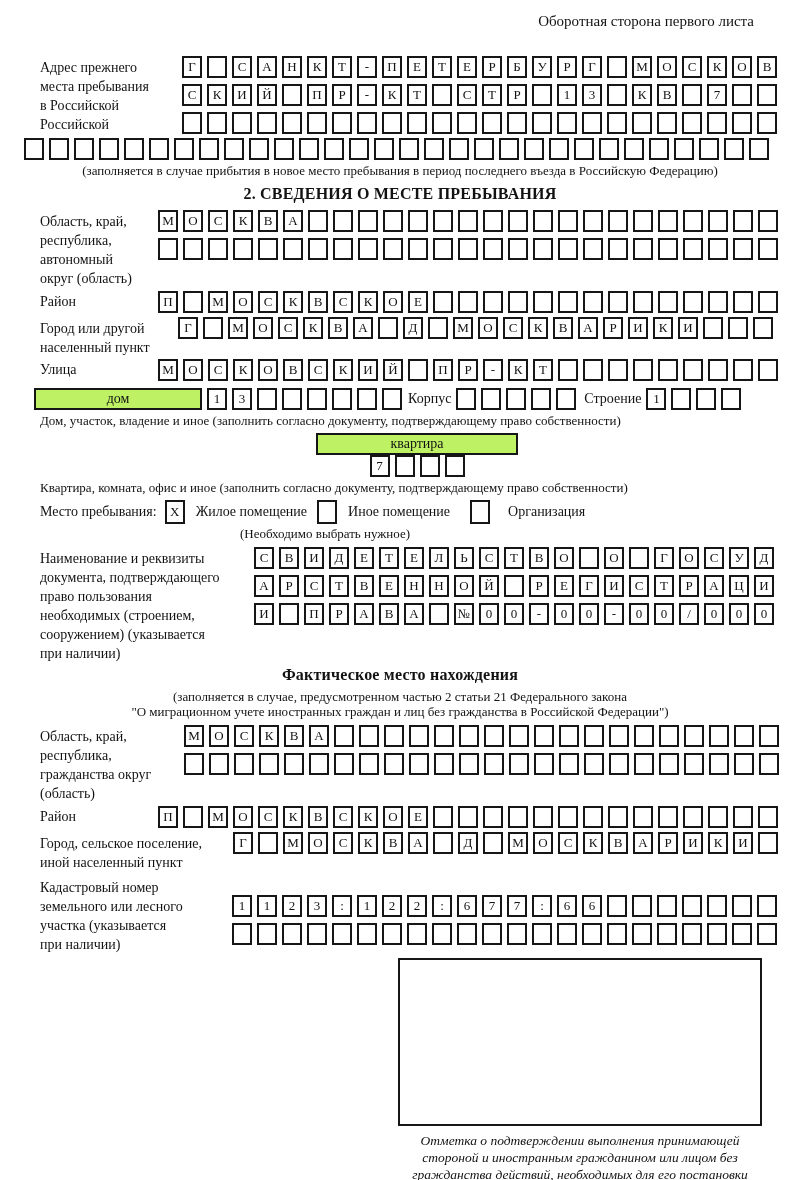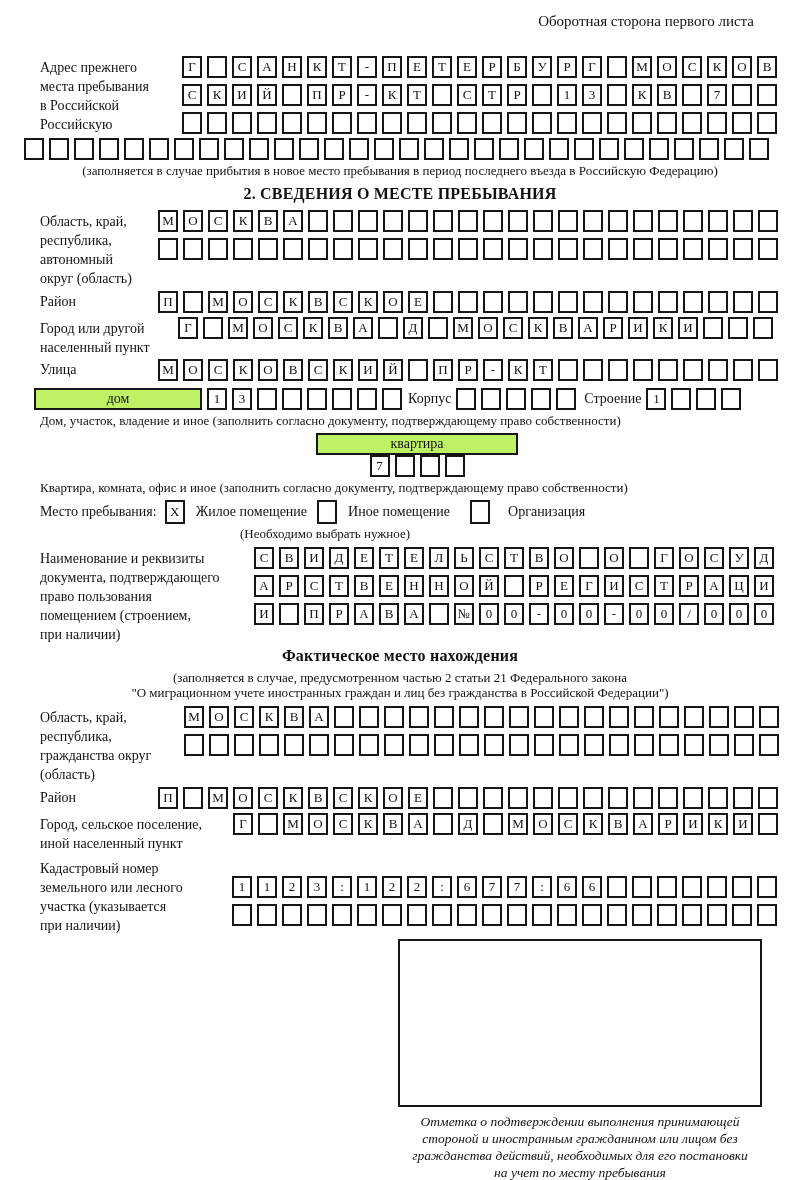--- a/index.html
+++ b/index.html
@@ -78,21 +78,21 @@
 
 <div class="page">
 
   <div class="backside">Оборотная сторона первого листа</div>
 
   <div class="field mt4" style="margin-top:26px;">
     <div class="label w142">
         <div class="line">Адрес прежнего</div>
         <div class="line">места пребывания</div>
         <div class="line">в Российской</div>
-        <div class="line">Российскую</div>
+        <div class="line">Российской</div>
       </div>
     <div class="rows">
       <div class="cellrow">
           <span class="cell">Г</span>
           <span class="cell"></span>
           <span class="cell">С</span>
           <span class="cell">А</span>
           <span class="cell">Н</span>
           <span class="cell">К</span>
           <span class="cell">Т</span>
@@ -416,21 +416,22 @@
     <span class="checkbox cb2"></span>
     <span class="stay-opt opt-last">Организация</span>
   </div>
   <div class="choose-note">(Необходимо выбрать нужное)</div>
 
   <div class="field mt6">
     <div class="label w214">
         <div class="line">Наименование и реквизиты</div>
         <div class="line">документа, подтверждающего</div>
         <div class="line">право пользования</div>
-        <div class="line">помещением (строением,</div>
+        <div class="line">необходимых (строением,</div>
+        <div class="line">сооружением) (указывается</div>
         <div class="line">при наличии)</div>
       </div>
     <div class="rows">
       <div class="cellrow">
           <span class="cell">С</span>
           <span class="cell">В</span>
           <span class="cell">И</span>
           <span class="cell">Д</span>
           <span class="cell">Е</span>
           <span class="cell">Т</span>

